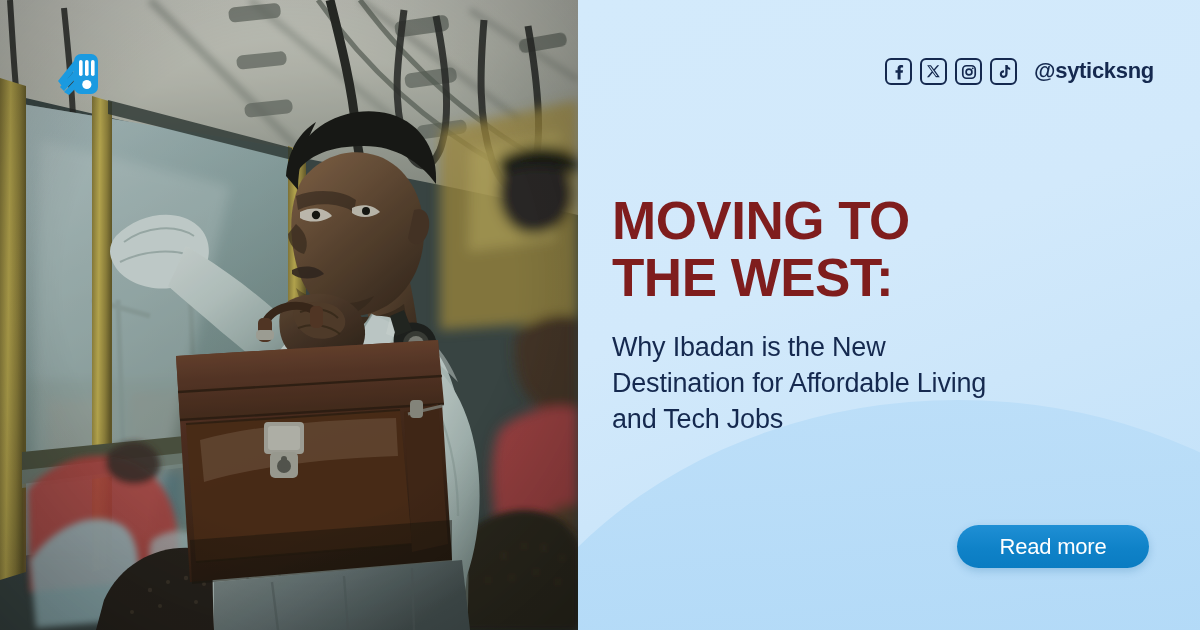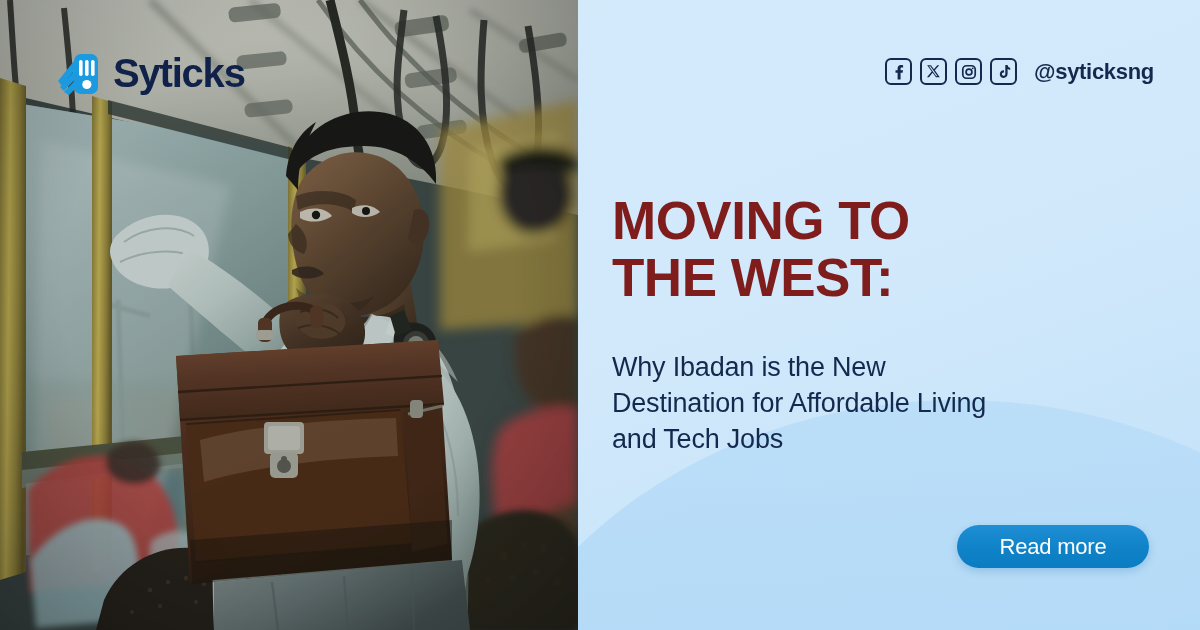--- a/index.html
+++ b/index.html
@@ -49,21 +49,21 @@
   .logo-word {
     font-size:40px; font-weight:bold;
     color:#11224a;
     letter-spacing:-1.2px;
     line-height:1;
   }
 
   
   .social {
     position:absolute; right:46px; top:58px;
-    display:flex; align-items:center; gap:8px;
+    display:flex; align-items:flex-start; gap:8px;
     z-index:5;
   }
   .soc-icon {
     width:27px; height:27px;
     border:2px solid #15294f;
     border-radius:6px;
     display:flex; align-items:center; justify-content:center;
     background:transparent;
   }
   .soc-icon svg { display:block; }
@@ -81,21 +81,21 @@
     z-index:4;
   }
   .headline {
     font-size:53px; font-weight:bold;
     line-height:1.08;
     color:#7f1d1d;
     letter-spacing:-0.5px;
     white-space:pre-line;
   }
   .subtitle {
-    margin-top:44px;
+    margin-top:24px;
     font-size:27px; font-weight:normal;
     line-height:1.33;
     color:#15294f;
     letter-spacing:-0.2px;
     max-width:400px;
   }
 
   
   .cta {
     position:absolute; left:957px; top:525px;
@@ -539,21 +539,20 @@
         <path d="M8 44 L25 26 L29 31 L13 47 Z"></path>
       </g>
       <rect x="18" y="6" width="24" height="40" rx="7" fill="#1b9ae0"></rect>
       <g fill="#ffffff">
         <rect x="23" y="12" width="3.6" height="16" rx="1.8"></rect>
         <rect x="29" y="12" width="3.6" height="16" rx="1.8"></rect>
         <rect x="35" y="12" width="3.6" height="16" rx="1.8"></rect>
         <circle cx="30.8" cy="36.5" r="4.6"></circle>
       </g>
     </svg>
-    <span class="logo-word">Syticks</span>
   </div>
 
   <div class="social">
     <span class="soc-icon">
       <svg width="15" height="16" viewBox="0 0 15 16">
           <path d="M9.6 15.5V8.8h2.1l.3-2.5H9.6V4.8c0-.7.2-1.2 1.2-1.2h1.3V1.3C11.8 1.2 10.9 1 9.9 1 7.9 1 6.6 2.2 6.6 4.5v1.8H4.5v2.5h2.1v6.7h3z" fill="#15294f"></path>
         </svg>
     </span>
     <span class="soc-icon">
       <svg width="15" height="15" viewBox="0 0 16 16">

